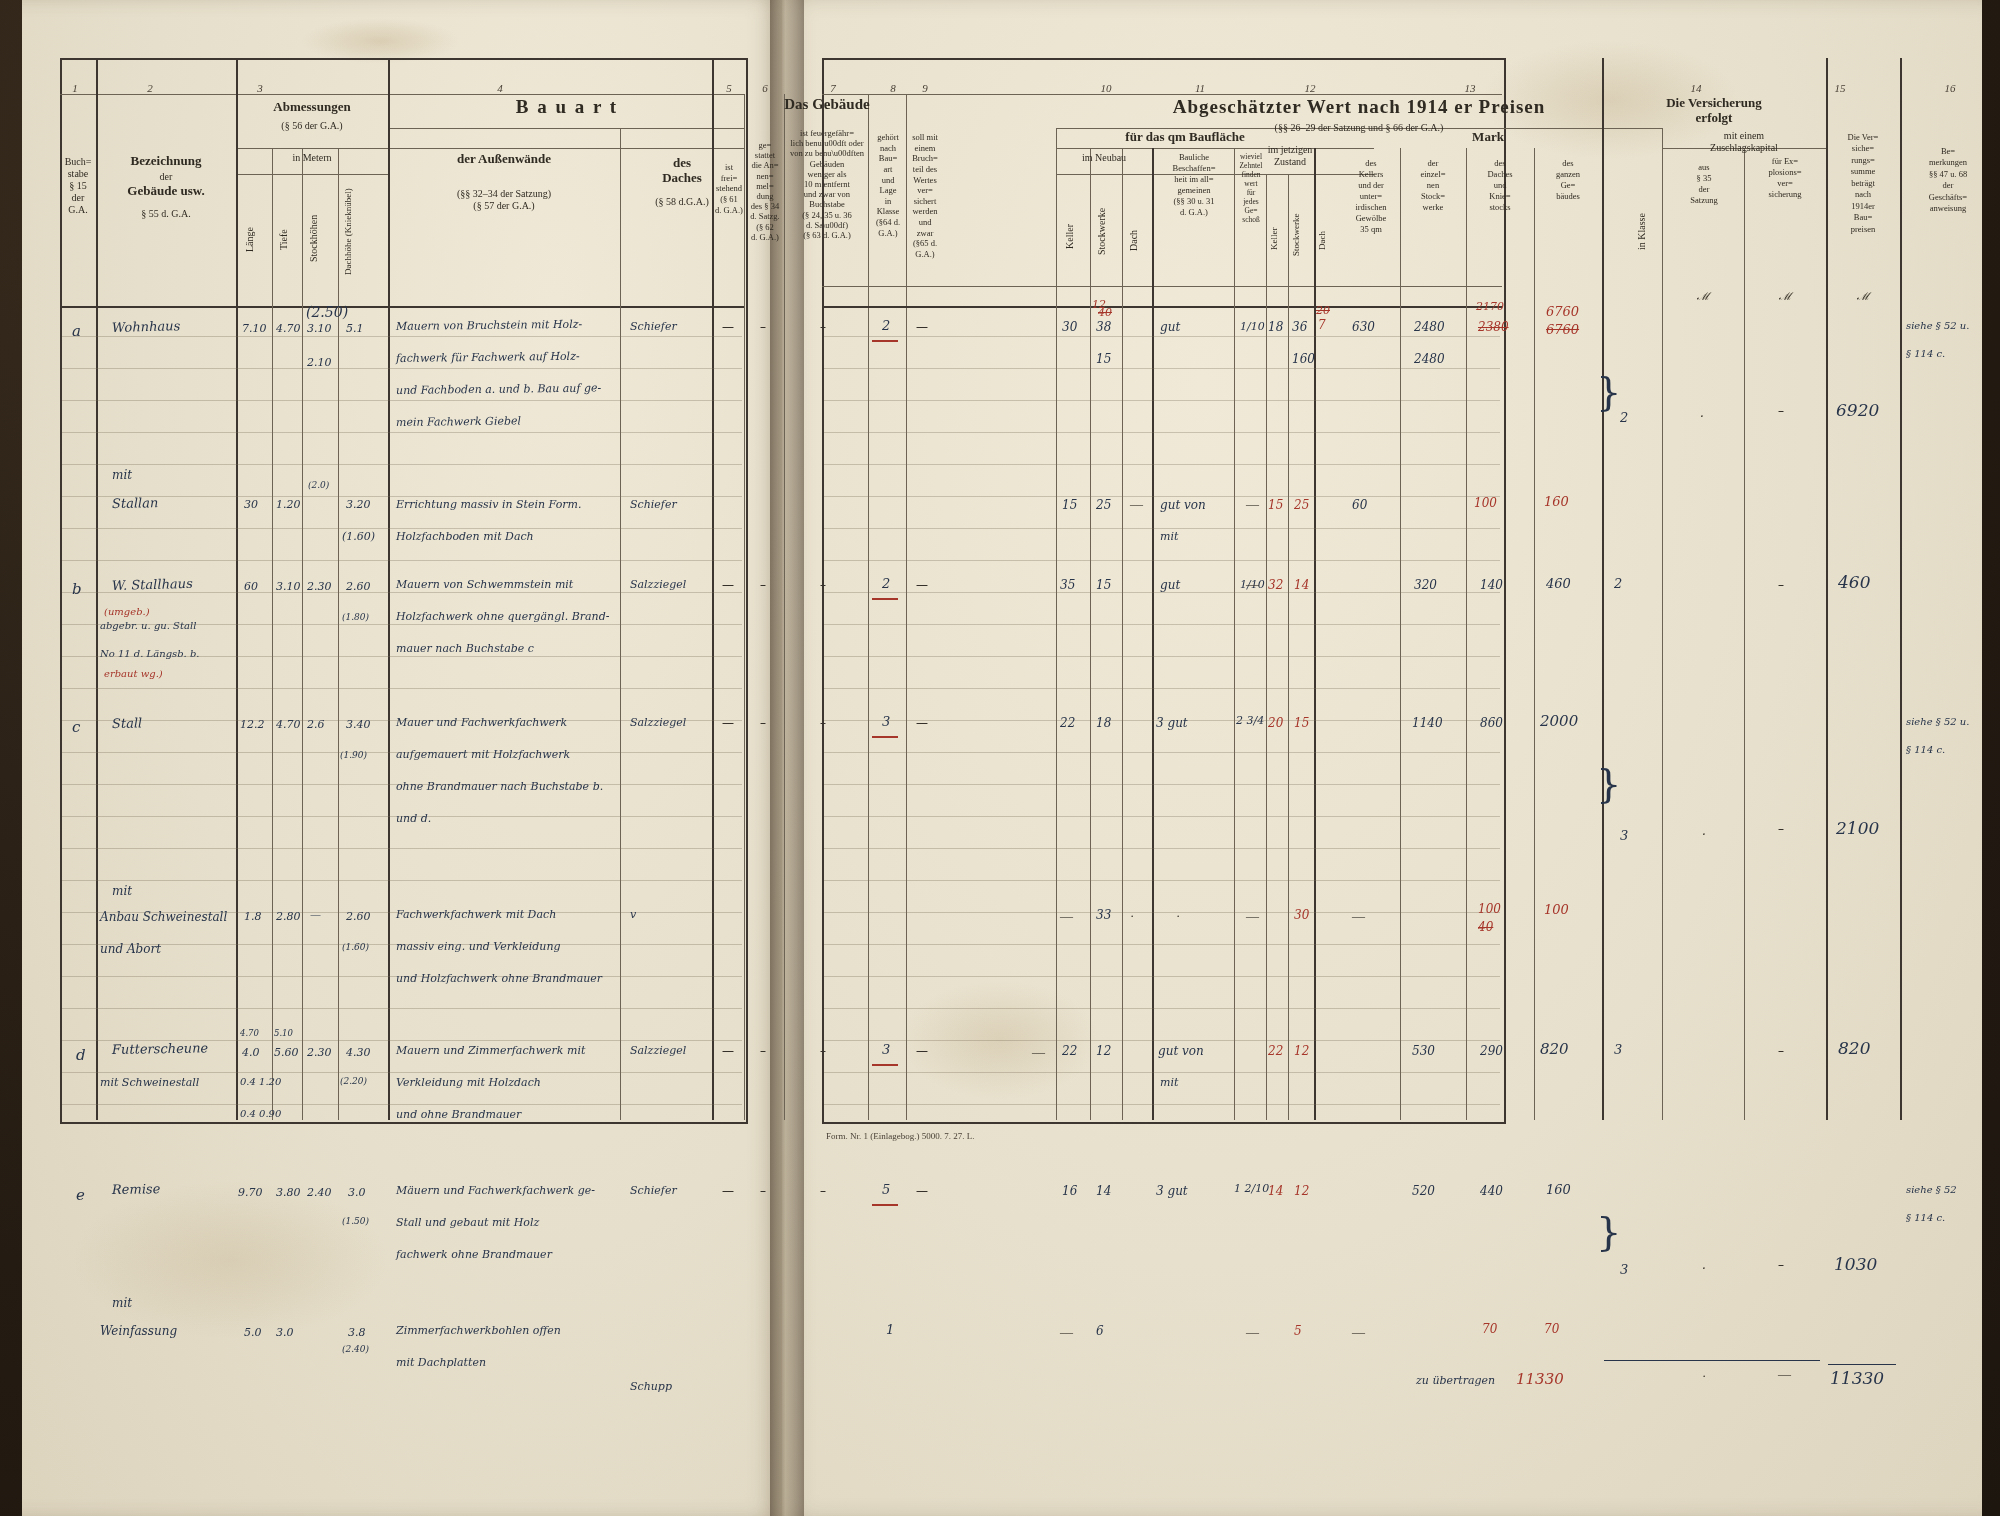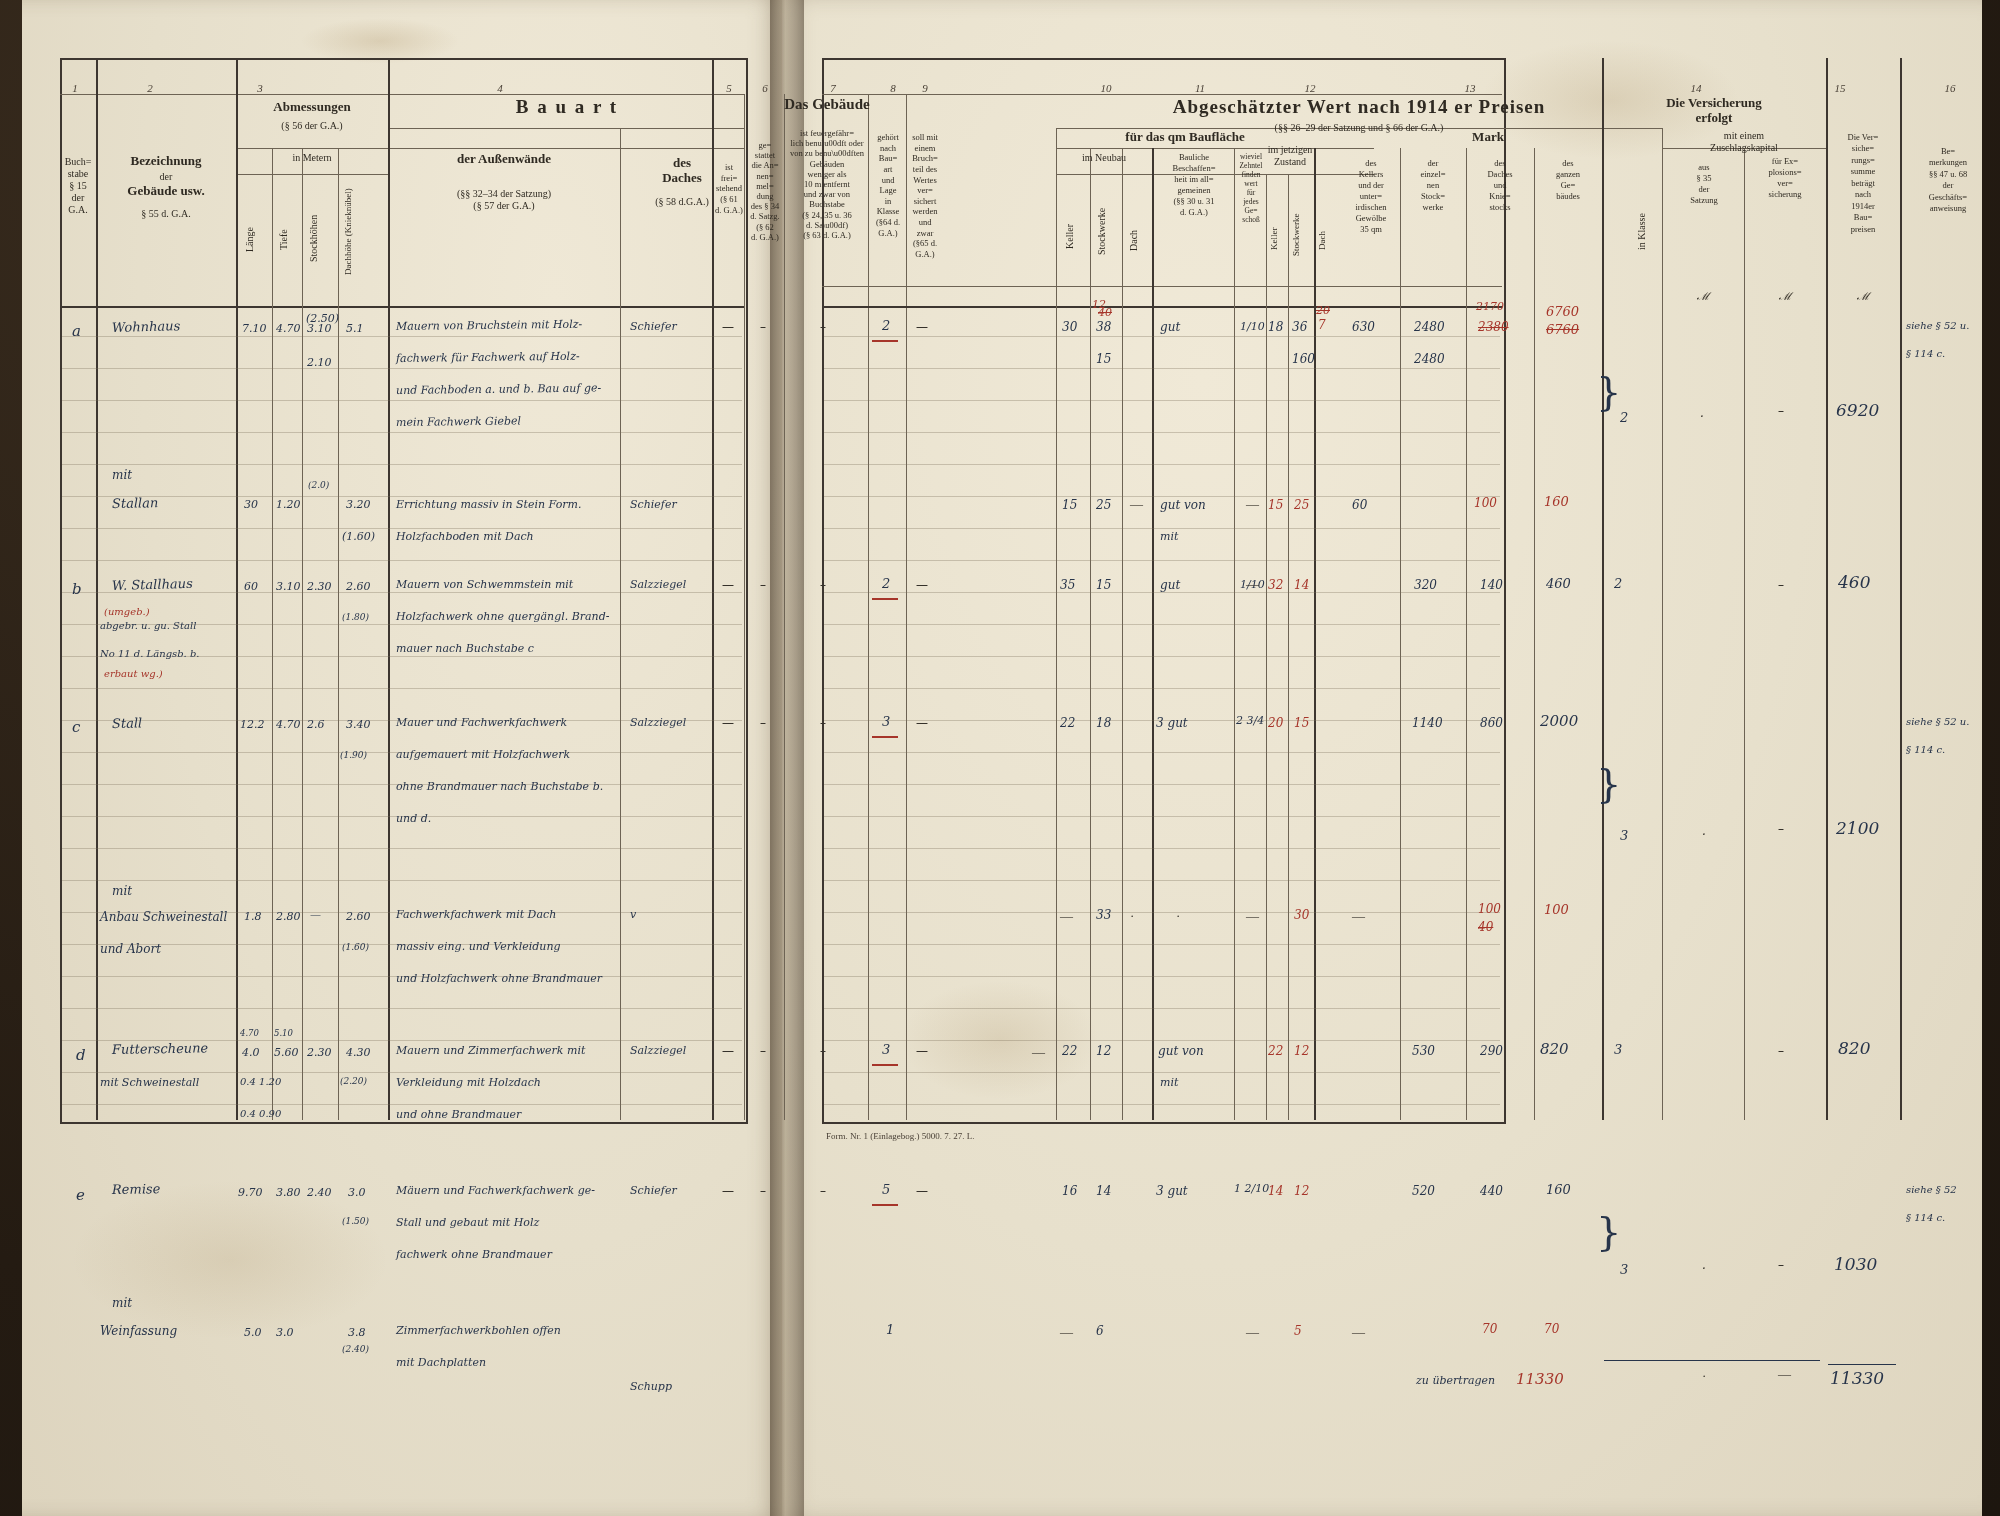--- a/index.html
+++ b/index.html
@@ -284,21 +284,21 @@
   <div class="rule" style="left:824px;top:1040px;width:676px;"></div>
   <div class="rule" style="left:824px;top:1072px;width:676px;"></div>
   <div class="rule" style="left:824px;top:1104px;width:676px;"></div>
 
   <div class="hw hwink small15" style="left:72px;top:322px;">a</div>
   <div class="hw hwink small13" style="left:112px;top:320px;transform:rotate(-1.5deg);">Wohnhaus</div>
   <div class="hw hwink small11" style="left:242px;top:322px;">7.10</div>
   <div class="hw hwink small11" style="left:276px;top:322px;">4.70</div>
   <div class="hw hwink small11" style="left:307px;top:322px;">3.10</div>
   <div class="hw hwink small11" style="left:346px;top:322px;">5.1</div>
-  <div class="hw hwink small10" style="left:306px;top:312px;font-size:11px;">(2.50)</div>
+  <div class="hw hwink small10" style="left:306px;top:304px;font-size:14px;">(2.50)</div>
   <div class="hw hwink small11" style="left:307px;top:356px;">2.10</div>
   <div class="hw hwink small11" style="left:396px;top:320px;transform:rotate(-.7deg);">Mauern von Bruchstein mit Holz‑</div>
   <div class="hw hwink small11" style="left:396px;top:352px;transform:rotate(-.7deg);">fachwerk für Fachwerk auf Holz‑</div>
   <div class="hw hwink small11" style="left:396px;top:384px;transform:rotate(-.7deg);">und Fachboden a. und b. Bau auf ge‑</div>
   <div class="hw hwink small11" style="left:396px;top:416px;transform:rotate(-.7deg);">mein Fachwerk Giebel</div>
   <div class="hw hwink small11" style="left:630px;top:320px;">Schiefer</div>
   <div class="hw hwblk small12" style="left:722px;top:320px;">—</div>
   <div class="hw hwblk small12" style="left:760px;top:320px;">–</div>
   <div class="hw hwblk small12" style="left:820px;top:320px;">–</div>
   <div class="hw hwink small13" style="left:882px;top:318px;">2</div>

